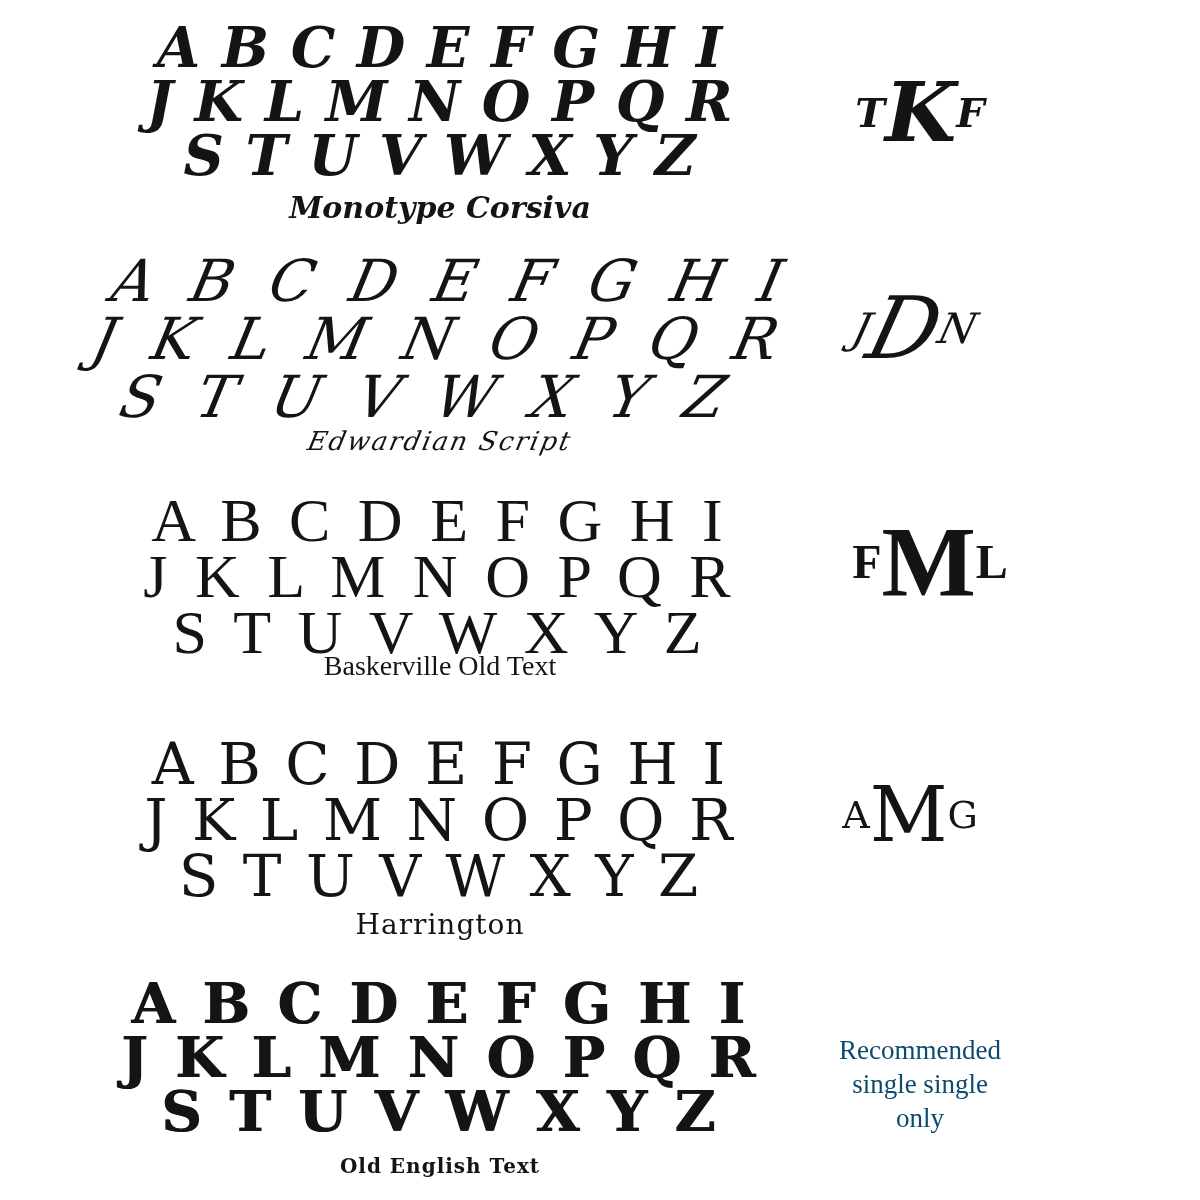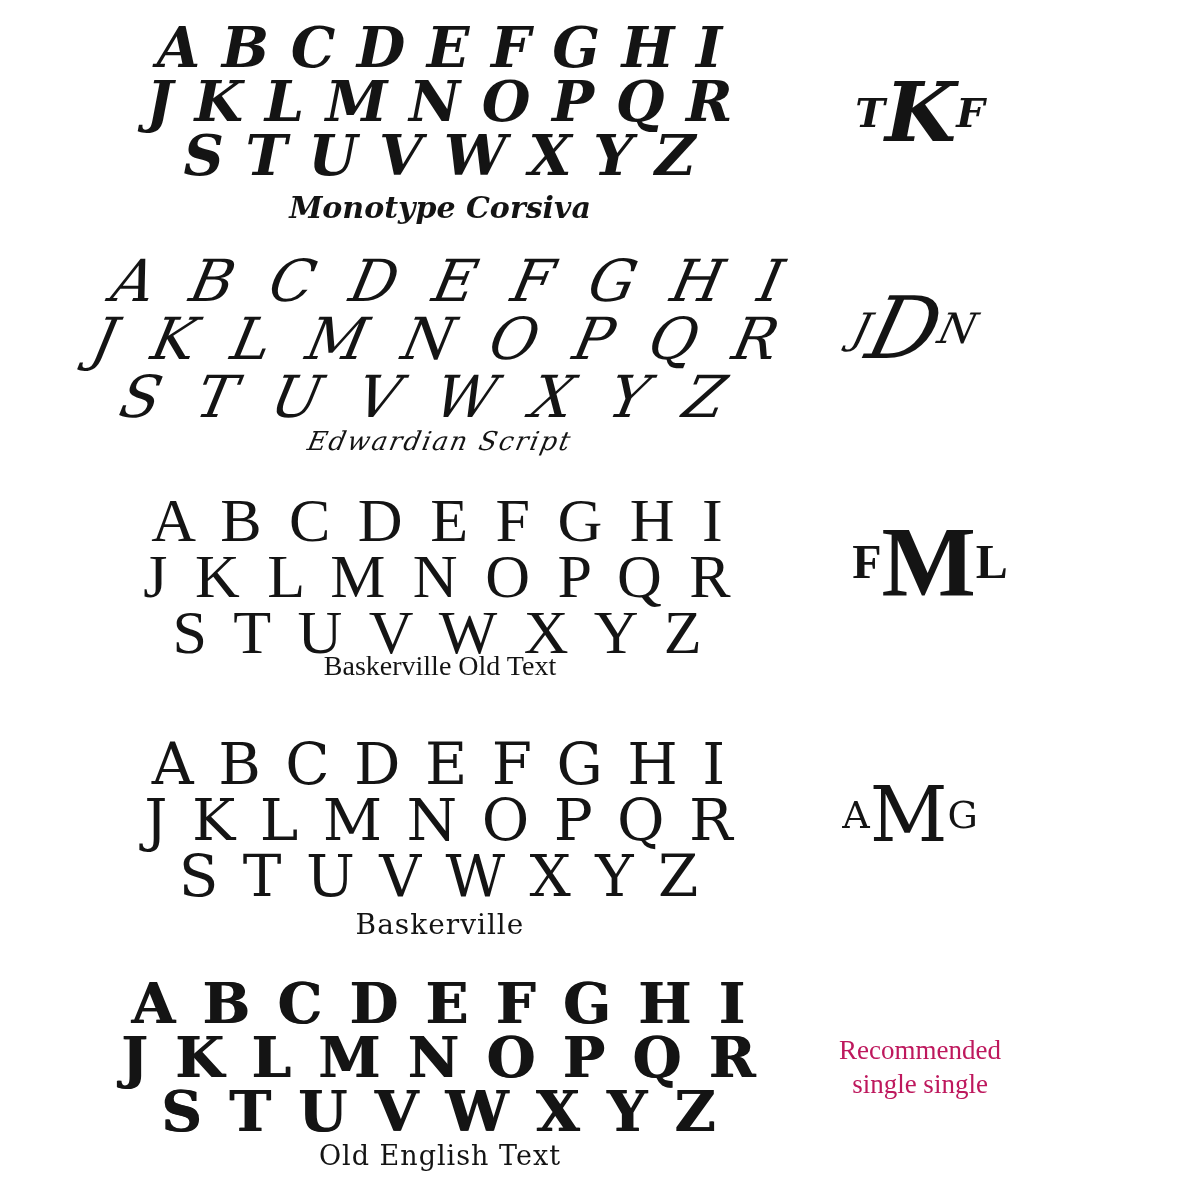--- a/index.html
+++ b/index.html
@@ -43,21 +43,21 @@
     width: 220px;
     white-space: nowrap;
   }
   .note {
     position: absolute;
     width: 220px;
     text-align: center;
     font-family: "Liberation Serif", serif;
     font-size: 27px;
     line-height: 1.25;
-    color: #be185d;
+    color: #0c4a6e;
   }
   .note span { display: block; }
 
   
   .s1 { top: 12px; height: 225px; }
   .s1 .alpha {
     top: 8px;
     font-family: "DejaVu Serif", serif;
     font-style: italic;
     font-weight: 600;
@@ -138,23 +138,23 @@
   .s5 .alpha {
     top: 18px;
     font-family: "DejaVu Serif", serif;
     font-weight: 700;
     font-size: 56px;
     line-height: 54px;
     letter-spacing: 4px;
     text-shadow: 1px 0 0 #141414;
   }
   .s5 .font-label {
-    top: 182px;
-    font-weight: 400;
-    font-size: 27px;
+    top: 196px;
+    font-weight: 700;
+    font-size: 20px;
     letter-spacing: 1px;
   }
   .s5 .note { top: 76px; left: 810px; }
 </style>
 </head>
 <body>
 
 <div class="page">
 
   <section class="font-section s1">
@@ -198,34 +198,35 @@
       <span class="m-side">L</span>
     </div>
   </section>
 
   <section class="font-section s4">
     <div class="alpha">
       <span class="row">A B C D E F G H I</span>
       <span class="row">J K L M N O P Q R</span>
       <span class="row">S T U V W X Y Z</span>
     </div>
-    <div class="font-label">Baskerville</div>
+    <div class="font-label">Harrington</div>
     <div class="monogram">
       <span class="m-side">A</span>
       <span class="m-center">M</span>
       <span class="m-side">G</span>
     </div>
   </section>
 
   <section class="font-section s5">
     <div class="alpha">
       <span class="row">A B C D E F G H I</span>
       <span class="row">J K L M N O P Q R</span>
       <span class="row">S T U V W X Y Z</span>
     </div>
     <div class="font-label">Old English Text</div>
     <div class="note">
       <span>Recommended</span>
       <span>single single</span>
+      <span>only</span>
     </div>
   </section>
 
 </div>
 
 </body></html>

